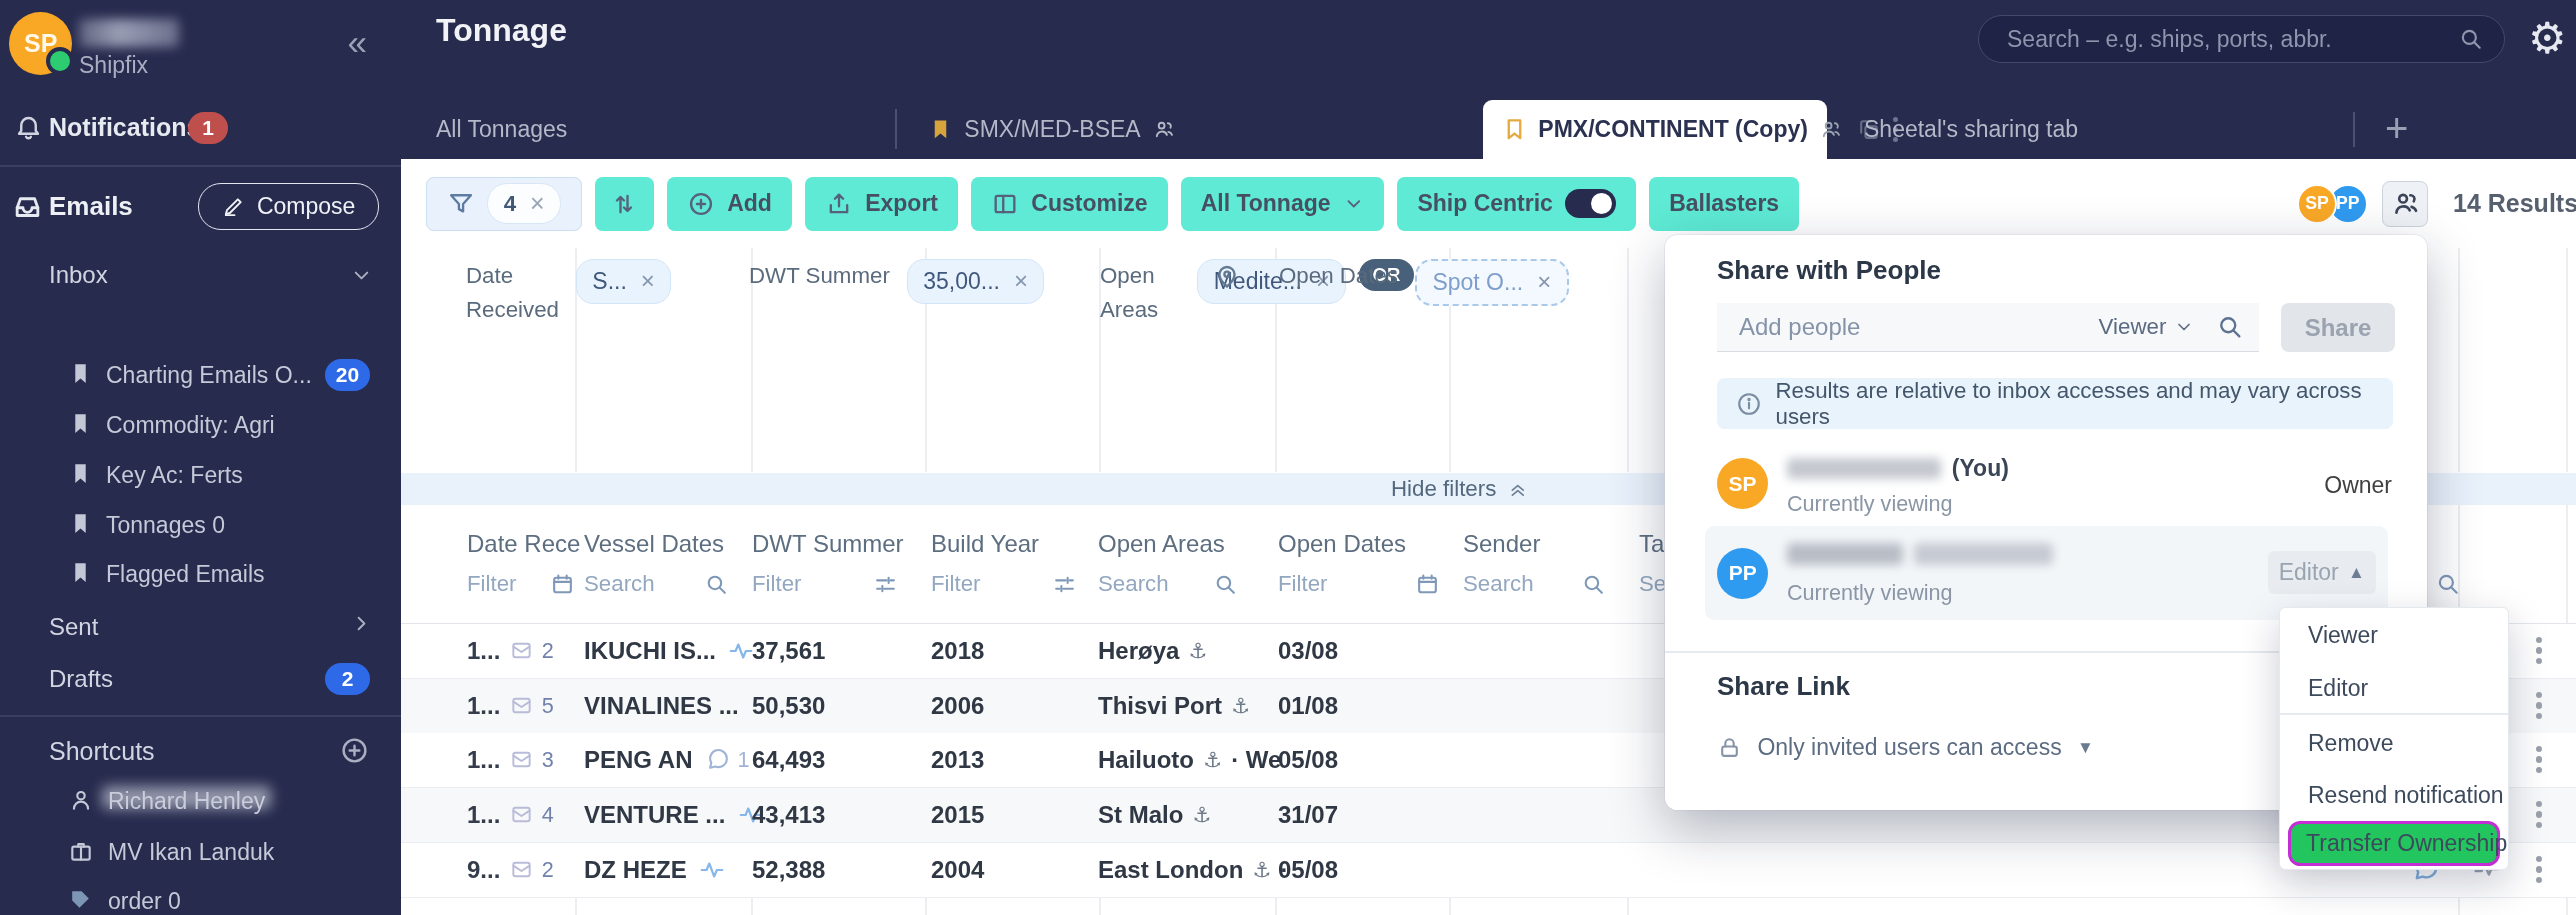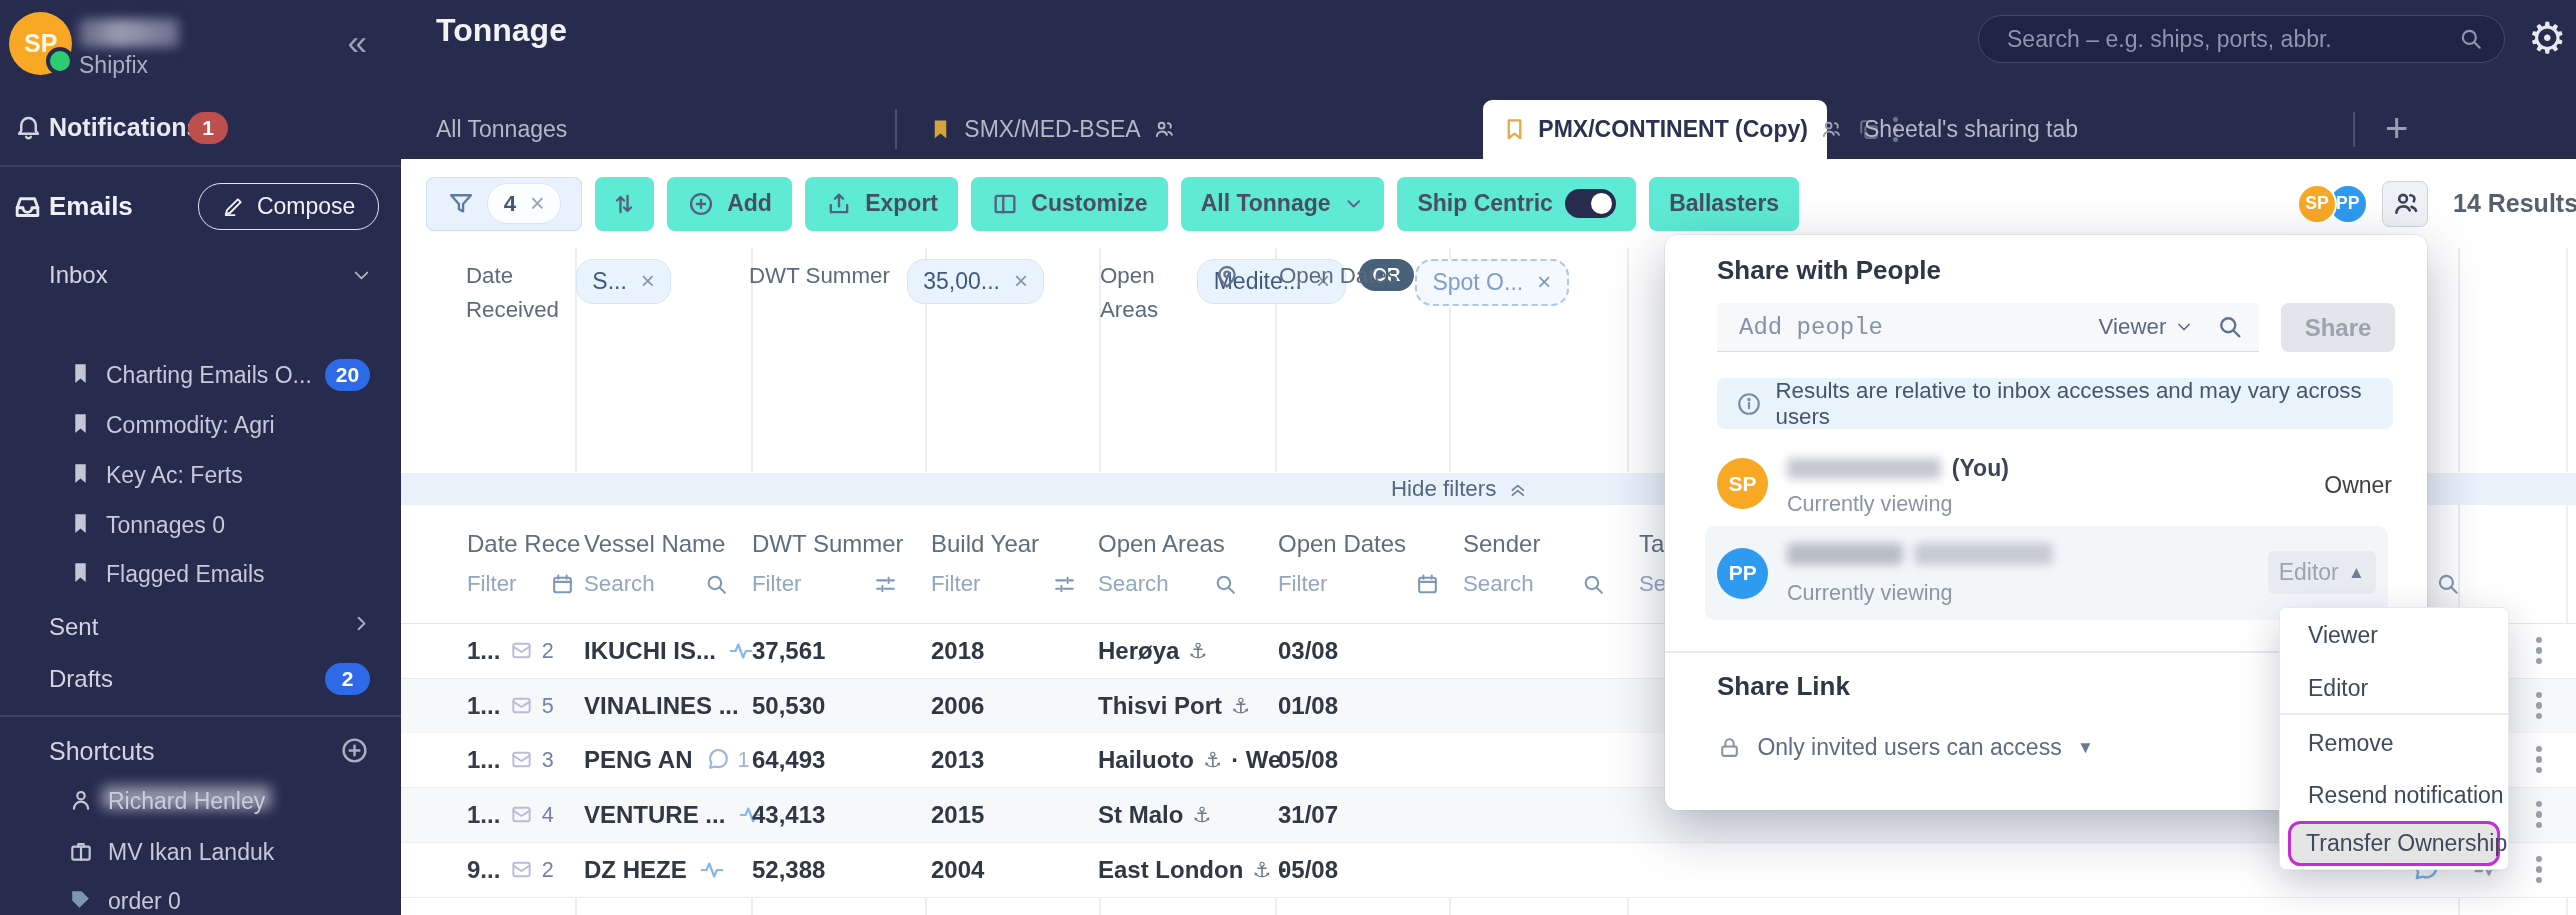--- a/index.html
+++ b/index.html
@@ -86,21 +86,21 @@
   .anchor{font-size:21px;font-weight:400;color:#6f7a88;font-family:"DejaVu Sans",sans-serif}
   .aext{font-weight:700}
   .rkebab{position:absolute;left:2135px;top:0;height:53px;display:flex;align-items:center}
   .rkebab .kebab i{background:#9aa0ab;width:6.2px;height:6.2px;gap:5.4px}
   .rowact{position:absolute;display:flex;gap:31px;align-items:center}
 
   
   .popup{position:absolute;left:1665px;top:235px;width:762px;height:575px;background:#fff;border-radius:12.3px;box-shadow:0 18.5px 54px rgba(20,25,60,.30),0 0 0 0.8px #eceef2;z-index:10}
   .popup .title{position:absolute;left:52px;top:20px;font-size:26px;font-weight:700;color:#2c3848}
   .addrow{position:absolute;left:52px;top:68px;width:542px;height:49px;background:#f7f8fa;border-bottom:1.5px solid #d9dde3;box-sizing:border-box;display:flex;align-items:center;padding:0 15.4px 0 20px}
-  .addrow input{flex:1;border:none;outline:none;background:transparent;font-size:24px;color:#55617a;font-family:Liberation Mono, monospace}
+  .addrow input{flex:1;border:none;outline:none;background:transparent;font-size:24px;color:#55617a;font-family:Liberation Sans, sans-serif}
   .addrow input::placeholder{color:#8593a9}
   .roleselect{display:flex;align-items:center;gap:7.7px;font-size:22.3px;color:#5a6a80;margin-right:21.6px;white-space:nowrap}
   .sharebtn{position:absolute;left:616px;top:68px;width:114px;height:49px;background:#e2e5e9;border-radius:7.7px;color:#9aa3af;font-size:24px;font-weight:700;display:flex;align-items:center;justify-content:center}
   .infoband{position:absolute;left:52px;top:143px;width:676px;height:51px;background:#e9f3fc;border-radius:7.7px;display:flex;align-items:center;gap:14px;padding:0 18.5px;box-sizing:border-box;font-size:22.3px;color:#44566b}
   .infoband .iic{color:#7b8da1;display:flex}
   .prow{position:absolute;left:0;width:100%}
   .pavatar{width:51px;height:51px;border-radius:50%;color:#fff;font-size:21px;font-weight:700;display:flex;align-items:center;justify-content:center}
   .pname{font-size:23px;font-weight:700;color:#3a4656;display:flex;align-items:center;gap:10.8px}
   .pstatus{font-size:21.6px;color:#8a95a5;margin-top:4.6px}
   .prole{position:absolute;right:35px;font-size:23px;color:#404040}
@@ -108,21 +108,21 @@
   .popdiv{position:absolute;left:0;top:416px;width:100%;height:1.5px;background:#e7eaee}
   .sl-title{position:absolute;left:52px;top:436px;font-size:26px;font-weight:700;color:#2c3848}
   .accrow{position:absolute;left:52px;top:499px;display:flex;align-items:center;gap:15.4px;font-size:23px;color:#5c6c82}
   .accrow .lic{color:#8794a6;display:flex}
   .caret{font-size:17px;color:#6b7a90}
 
   
   .rolemenu{position:absolute;left:2279px;top:607px;width:230px;height:263px;background:#fff;border-radius:6.2px;border:0.8px solid #e5e8ec;box-shadow:0 14px 39px rgba(20,25,60,.22);z-index:20;box-sizing:border-box}
   .mitem{position:absolute;left:0;width:100%;height:37px;display:flex;align-items:center;padding-left:28px;box-sizing:border-box;font-size:23px;color:#3d4a5c;white-space:nowrap}
   .mdiv{position:absolute;left:0;top:105px;width:100%;height:1.5px;background:#e7eaee}
-  .mhl{position:absolute;left:7.7px;right:7.7px;top:213px;height:45px;border:3.9px solid #c32fd4;border-radius:12.3px;background:#e5e5e5;box-sizing:border-box;display:flex;align-items:center;padding-left:15.4px;font-size:23px;color:#3d4a5c;white-space:nowrap}
+  .mhl{position:absolute;left:7.7px;right:7.7px;top:213px;height:45px;border:3.9px solid #c32fd4;border-radius:12.3px;background:#22c55e;box-sizing:border-box;display:flex;align-items:center;padding-left:15.4px;font-size:23px;color:#3d4a5c;white-space:nowrap}
 </style>
 </head>
 <body>
 
 <div class="app">
 
   <div class="sidebar">
     <div class="ws-avatar">
         <span>SP</span>
       <span class="ws-dot"></span>
@@ -473,21 +473,21 @@
               <path d="M6 13.5l6-5 6 5M6 19l6-5 6 5"></path>
             </svg>
         </span>
       </span>
     </div>
 
     <div class="thead">
       <div class="vline" style="left:2057px"></div>
         <div class="vline" style="left:2165px"></div>
       <span class="thlbl" style="left:66px">Date Rece</span>
-      <span class="thlbl" style="left:183px">Vessel Name</span>
+      <span class="thlbl" style="left:183px">Vessel Dates</span>
       <span class="thlbl" style="left:351px">DWT Summer</span>
       <span class="thlbl" style="left:530px">Build Year</span>
       <span class="thlbl" style="left:697px">Open Areas</span>
       <span class="thlbl" style="left:877px">Open Dates</span>
       <span class="thlbl" style="left:1062px">Sender</span>
       <span class="thlbl" style="left:1238px">Tags</span>
 
       <span class="tfil" style="left:66px;width:108px">
         <span>Filter</span>
         <span class="fic">

